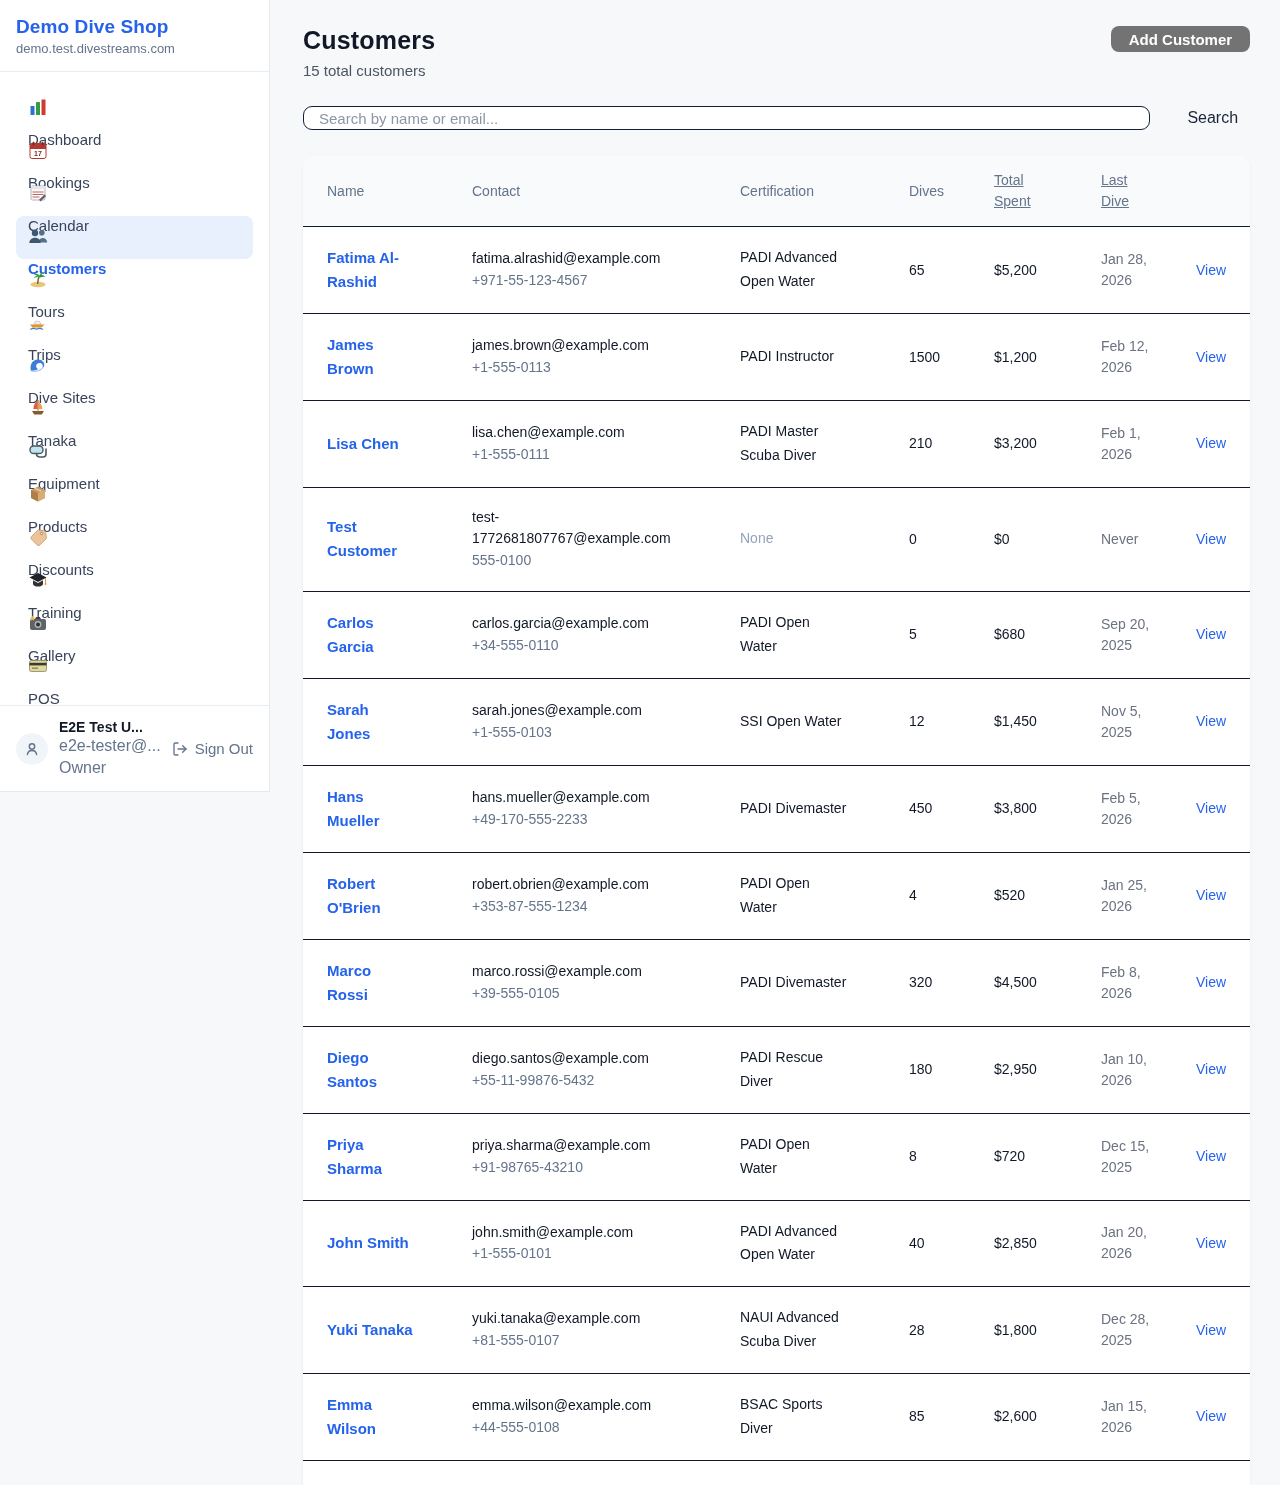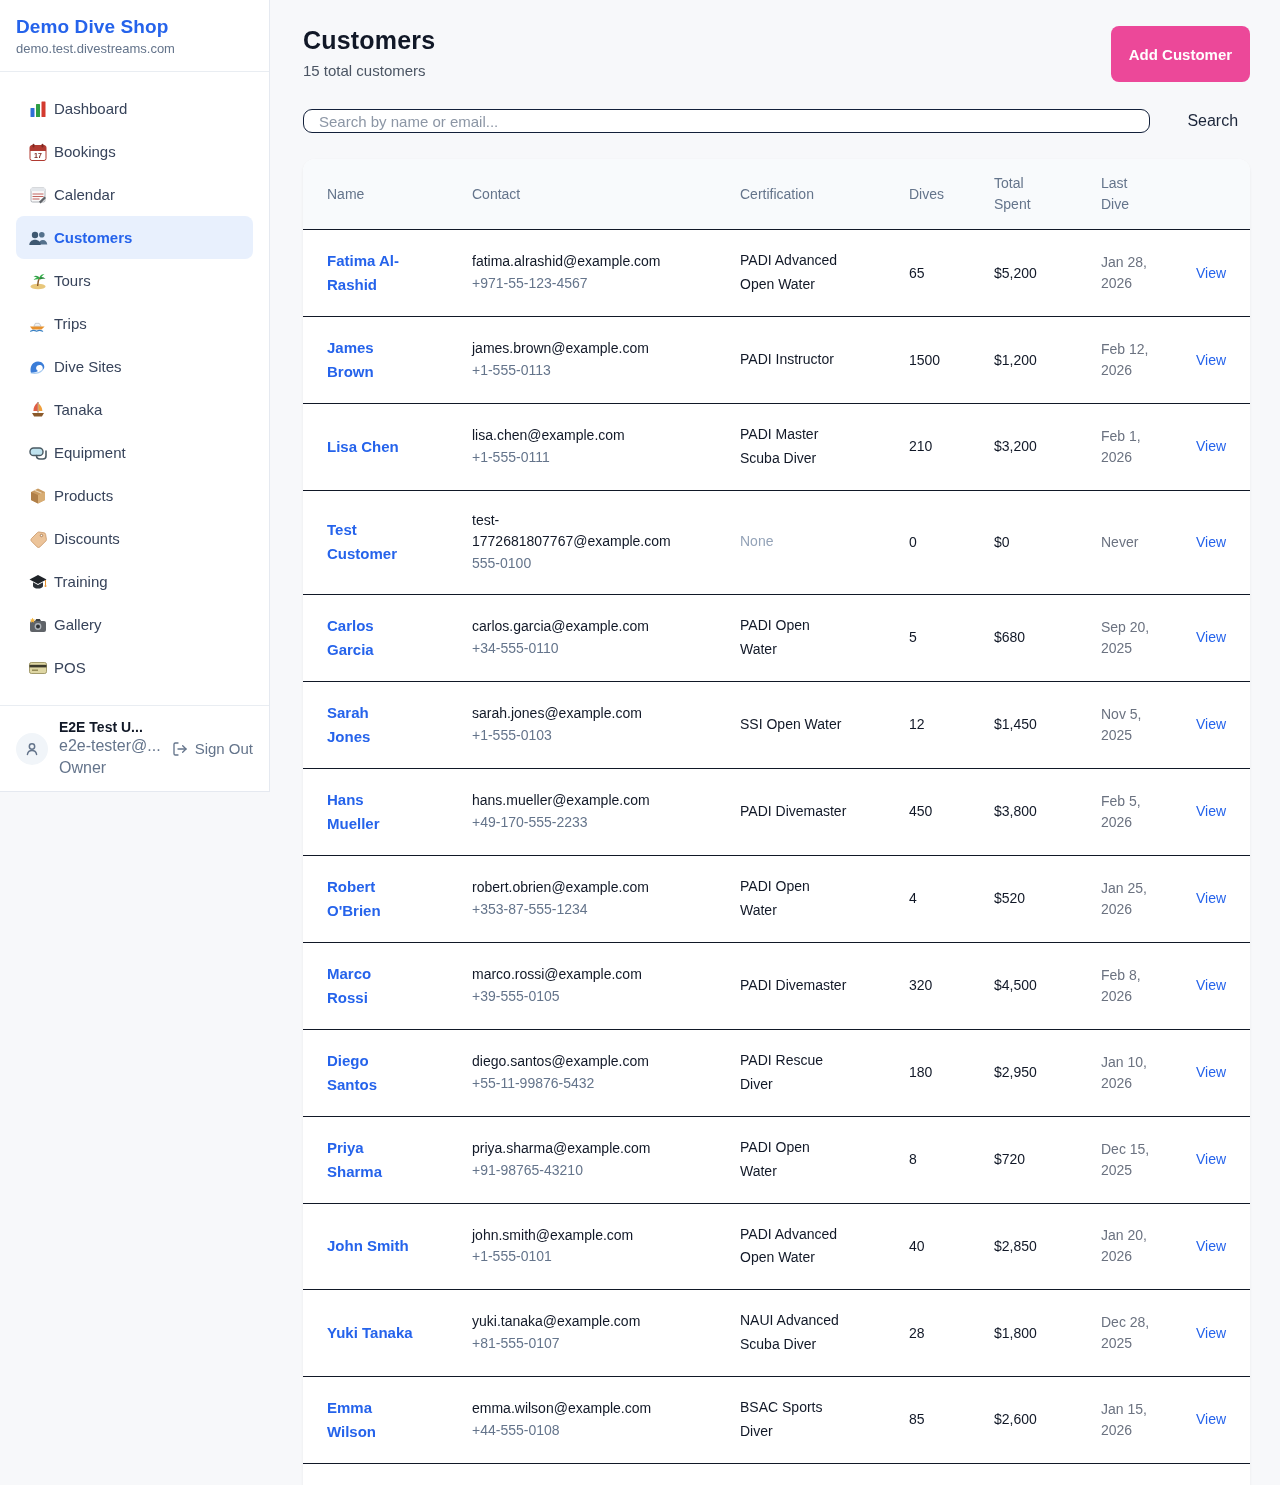--- a/index.html
+++ b/index.html
@@ -5,50 +5,50 @@
   * { margin:0; padding:0; box-sizing:border-box; }
   html,body { width:1280px; min-height:1485px; background:#f7f8fa; font-family:"Liberation Sans", sans-serif; color:#0f172a; }
   .app { display:flex; align-items:flex-start; width:1280px; }
 
   
   .sidebar { width:276px; background:#ffffff; border-right:1px solid #e5e9f0; border-bottom:1px solid #e5e9f0; }
   .sb-head { padding:16px 16px 15px; border-bottom:1px solid #e9edf2; }
   .sb-title { font-size:19px; font-weight:bold; color:#2563eb; letter-spacing:.1px; }
   .sb-domain { margin-top:3px; font-size:13px; color:#64748b; }
   .nav { padding:15px 16px 16px; }
-  .nav-item { display:flex; align-items:center; gap:6px; padding:10px 12px; border-radius:8px; font-size:15px; color:#37435a; cursor:pointer; height:43px; }
+  .nav-item { display:flex; align-items:flex-start; gap:14px; padding:10px 12px; border-radius:8px; font-size:15px; color:#37435a; cursor:pointer; height:43px;flex-direction:column; }
   .nav-item.active { background:#e8f0fd; color:#2563eb; font-weight:bold; }
   .nav-icon { width:20px; height:20px; flex:0 0 20px; display:inline-flex; }
   .nav-icon svg { width:20px; height:20px; }
   .sb-foot { border-top:1px solid #e9edf2; padding:13px 16px; display:flex; align-items:center; gap:11px; }
   .avatar { width:32px; height:32px; border-radius:50%; background:#f1f5f9; display:flex; align-items:center; justify-content:center; flex:0 0 32px; }
   .avatar svg { width:20px; height:20px; }
   .user-info { flex:1; min-width:0; }
   .user-name { font-size:14px; font-weight:bold; color:#111827; white-space:nowrap; }
   .user-email, .user-role { font-size:16px; color:#64748b; line-height:1.35; white-space:nowrap; }
   .signout { display:flex; align-items:center; gap:7px; background:none; border:none; font-family:inherit; font-size:15px; color:#64748b; cursor:pointer; white-space:nowrap; }
   .signout svg { width:16px; height:16px; }
 
   
   .main { flex:1; padding:26px 31px 25px 33px; }
   .page-head { display:flex; justify-content:space-between; align-items:flex-start; }
   .page-title { font-size:25px; font-weight:bold; color:#111827; letter-spacing:.2px; }
   .page-sub { margin-top:7px; font-size:15px; color:#4b5563; }
-  .btn-primary { background:#ec4899; color:#fff; border:none; border-radius:8px; padding:0 18px; height:56px; font-family:inherit; font-size:15px; font-weight:bold; cursor:pointer; }
+  .btn-primary { background:#737373; color:#fff; border:none; border-radius:8px; padding:0 18px; height:26px; font-family:inherit; font-size:15px; font-weight:bold; cursor:pointer; }
 
   .search-row { margin-top:27px; display:flex; align-items:center; }
   .search-input { flex:1; height:24px; border:1px solid #13203a; border-radius:9px; padding:0 15px; font-family:inherit; font-size:15px; color:#0f172a; background:#fff; outline:none; }
   .search-input::placeholder { color:#8c96a5; }
   .search-btn { background:none; border:none; font-family:inherit; font-size:16px; color:#1b2539; margin-left:25px; padding:0 12px; cursor:pointer; }
 
   .card { margin-top:26px; background:#fff; border-radius:12px; overflow:hidden; box-shadow:0 1px 3px rgba(15,23,42,.06); }
   .tgrid { display:grid; grid-template-columns:145px 268px 169px 85px 107px 95px 1fr; align-items:center; }
   .thead { background:#f8fafc; padding:14px 24px; border-bottom:1px solid #111827; }
   .th { font-size:14px; color:#64748b; line-height:1.5; }
-  .th-narrow { display:inline-block; max-width:46px; }
+  .th-narrow { display:inline-block; max-width:46px;text-decoration:underline; }
   .trow { padding:19px 24px; border-bottom:1px solid #111827; }
   .trow:last-child { border-bottom:none; }
   .cell { font-size:14px; line-height:1.5; }
   .c-name a { display:inline-block; max-width:86px; font-size:15px; font-weight:bold; color:#2563eb; text-decoration:none; line-height:1.6; cursor:pointer; }
   .c-contact .email { color:#111827; max-width:215px; line-height:1.55; overflow-wrap:break-word; }
   .c-contact .phone { color:#64748b; max-width:215px; line-height:1.55; }
   .c-cert span { display:inline-block; max-width:109px; color:#111827; line-height:1.7; }
   .c-cert span.muted { color:#94a3b8; }
   .c-dives, .c-spent { color:#111827; }
   .c-last span { display:inline-block; max-width:60px; color:#6b7280; line-height:1.5; }

